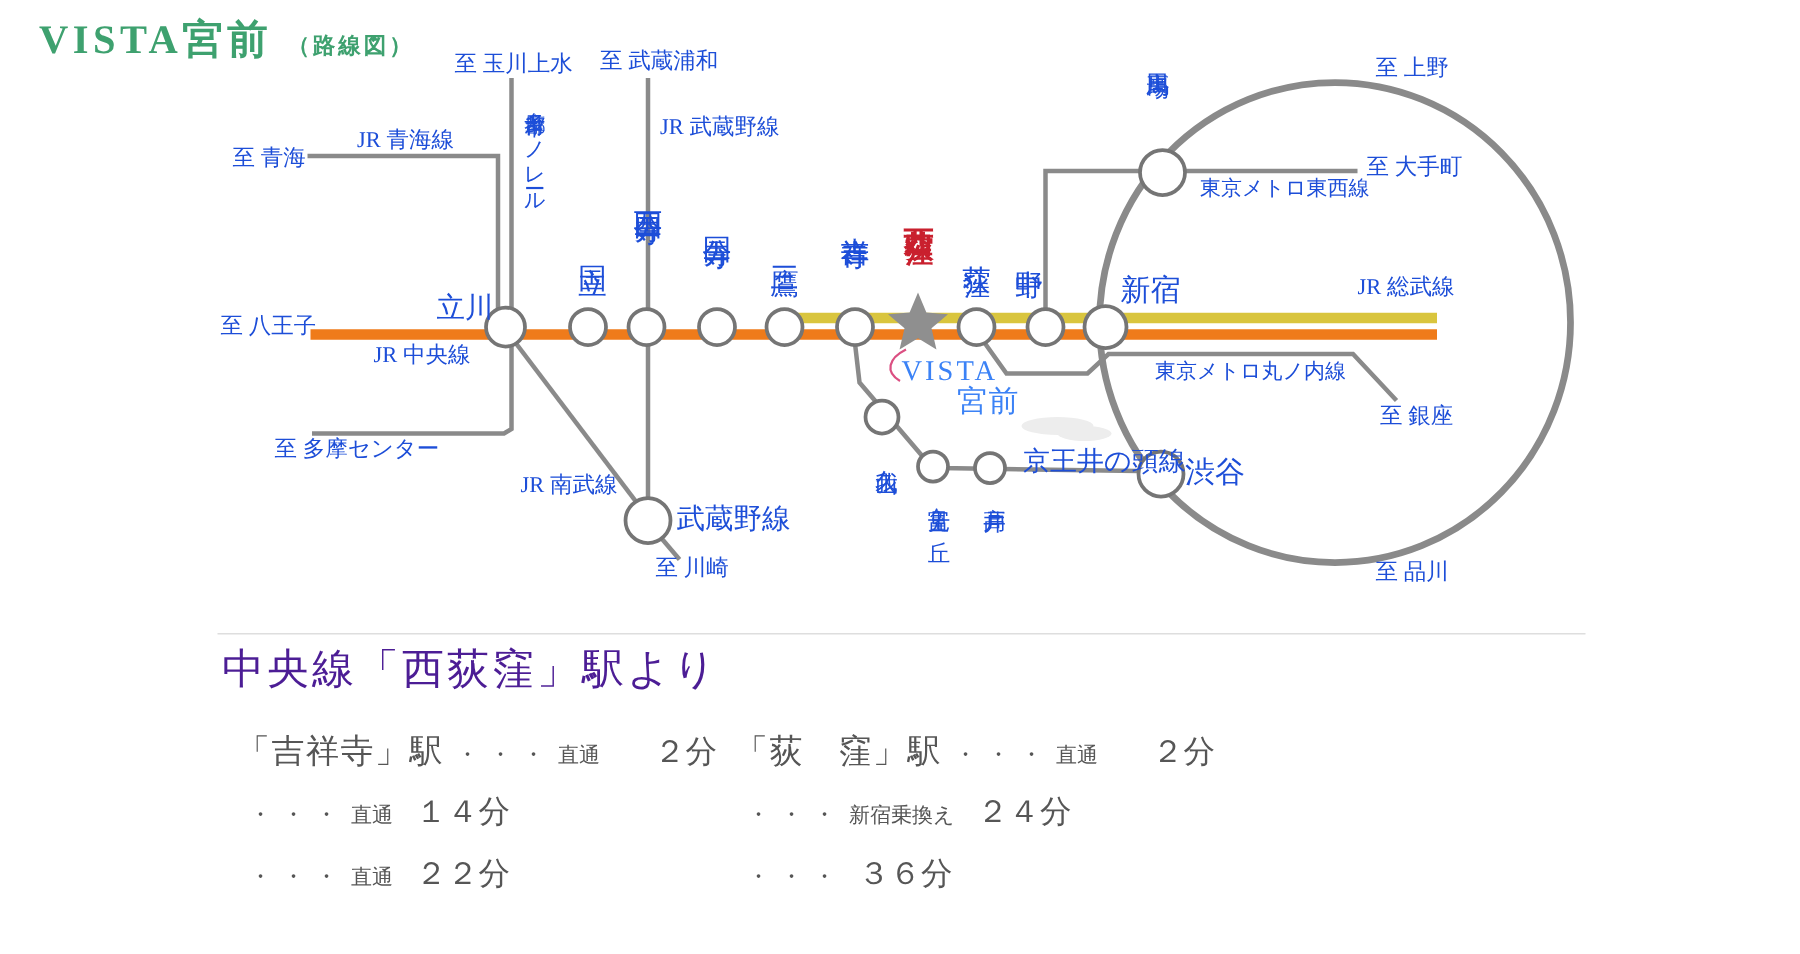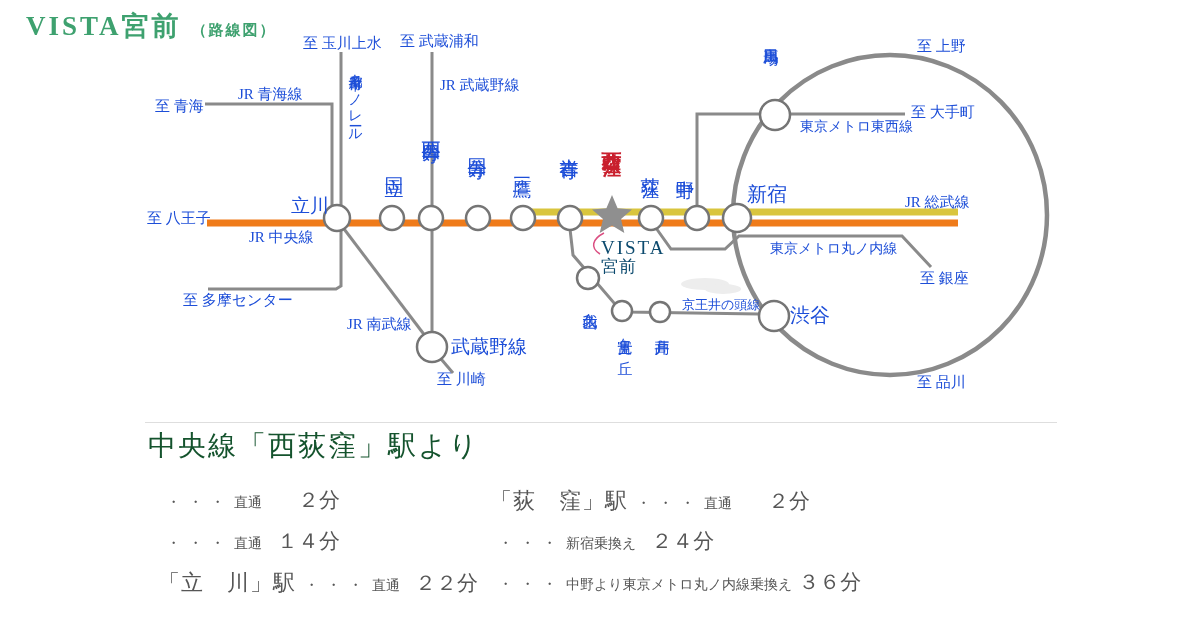--- a/index.html
+++ b/index.html
@@ -1,29 +1,29 @@
 <!DOCTYPE html>
 <html><head>
 <meta charset="utf-8">
 <style>
   html,body{margin:0;padding:0;background:#ffffff;}
   .canvas{position:relative;width:1200px;height:636px;background:#ffffff;overflow:hidden;
           font-family:"Liberation Serif","DejaVu Serif",serif;text-decoration:underline;}
   svg{position:absolute;left:0;top:0;}
   .lbl{position:absolute;white-space:nowrap;color:#1d4ed8;line-height:1;}
   .v{writing-mode:vertical-rl;letter-spacing:1px;}
-  .fs13{font-size:13px;} .fs14{font-size:14px;} .fs15{font-size:15px;}
-  .fs17{font-size:17px;} .fs19{font-size:19px;} .fs20{font-size:20px;}
+  .fs13{font-size:18px;} .fs14{font-size:14px;} .fs15{font-size:15px;}
+  .fs17{font-size:20px;margin-left:37px;} .fs19{font-size:19px;} .fs20{font-size:20px;}
   .title{position:absolute;left:26px;top:8px;display:flex;align-items:baseline;gap:10px;color:#3ea16f;}
   .title-main{font-size:27px;font-weight:bold;letter-spacing:3px;}
   .title-sub{font-size:15px;font-weight:bold;letter-spacing:2px;}
   .hl-red{color:#c9202e;font-weight:bold;}
-  .pink{color:#0c4a6e;}
+  .pink{color:#3b82f6;}
   .divider{position:absolute;height:1px;background:#dedede;}
-  .heading{position:absolute;left:148px;top:427px;font-size:28px;color:#14532d;letter-spacing:2px;}
+  .heading{position:absolute;left:148px;top:427px;font-size:28px;color:#4c1d95;letter-spacing:2px;}
   .row{position:absolute;display:flex;align-items:baseline;color:#565656;}
   .rname{font-size:22px;letter-spacing:1px;}
   .rdots{font-size:15px;letter-spacing:7px;margin:0 2px 0 8px;}
   .rvia{font-size:14px;}
   .rtime{font-size:21px;min-width:78px;text-align:right;}
 </style>
 </head>
 <body>
 
 <div class="canvas">
@@ -84,21 +84,21 @@
   <div class="lbl fs15" style="left:440px;top:78px">JR 武蔵野線</div>
   <div class="lbl v fs14" style="left:348px;top:63px;letter-spacing:1px">多摩都市モノレール</div>
   <div class="lbl fs15" style="left:147px;top:211px">至 八王子</div>
   <div class="lbl fs15" style="left:249px;top:230px">JR 中央線</div>
   <div class="lbl fs15" style="left:183px;top:293px">至 多摩センター</div>
   <div class="lbl fs15" style="left:347px;top:317px">JR 南武線</div>
   <div class="lbl fs15" style="left:437px;top:372px">至 川崎</div>
   <div class="lbl fs15" style="left:917px;top:39px">至 上野</div>
   <div class="lbl fs15" style="left:911px;top:105px">至 大手町</div>
   <div class="lbl fs14" style="left:800px;top:120px">東京メトロ東西線</div>
-  <div class="lbl fs15" style="left:905px;top:195px">JR 総武線</div>
+  <div class="lbl fs15" style="left:905px;top:185px">JR 総武線</div>
   <div class="lbl fs14" style="left:770px;top:242px">東京メトロ丸ノ内線</div>
   <div class="lbl fs15" style="left:920px;top:271px">至 銀座</div>
   <div class="lbl fs15" style="left:917px;top:375px">至 品川</div>
   <div class="lbl fs13" style="left:682px;top:298px">京王井の頭線</div>
 
   <div class="lbl fs19" style="left:291px;top:196px">立川</div>
   <div class="lbl v fs19" style="left:385px;top:162px">国立</div>
   <div class="lbl v fs19" style="left:422px;top:126px">西国分寺</div>
   <div class="lbl v fs19" style="left:468px;top:143px">国分寺</div>
   <div class="lbl v fs19" style="left:513px;top:162px">三鷹</div>
@@ -114,45 +114,44 @@
   <div class="lbl v fs15" style="left:617px;top:327px">富士見ヶ丘</div>
   <div class="lbl v fs15" style="left:654px;top:327px">高井戸</div>
 
   <div class="lbl fs19 pink" style="left:601px;top:238px;letter-spacing:2px">VISTA</div>
   <div class="lbl fs17 pink" style="left:601px;top:258px;letter-spacing:1px">宮前</div>
 
   <div class="divider" style="left:145px;top:422px;width:912px"></div>
   <div class="heading">中央線「西荻窪」駅より</div>
 
   <div class="row" style="left:158px;top:486px">
+    <span class="rname">「吉祥寺」駅</span>
     <span class="rdots">・・・</span>
     <span class="rvia">直通</span>
     <span class="rtime">２分</span>
   </div>
   <div class="row" style="left:158px;top:527px">
     <span class="rdots">・・・</span>
     <span class="rvia">直通</span>
     <span class="rtime">１４分</span>
   </div>
   <div class="row" style="left:158px;top:568px">
-    <span class="rname">「立　川」駅</span>
     <span class="rdots">・・・</span>
     <span class="rvia">直通</span>
     <span class="rtime">２２分</span>
   </div>
   <div class="row" style="left:490px;top:486px">
     <span class="rname">「荻　窪」駅</span>
     <span class="rdots">・・・</span>
     <span class="rvia">直通</span>
     <span class="rtime">２分</span>
   </div>
   <div class="row" style="left:490px;top:527px">
     <span class="rdots">・・・</span>
     <span class="rvia">新宿乗換え</span>
     <span class="rtime">２４分</span>
   </div>
   <div class="row" style="left:490px;top:568px">
     <span class="rdots">・・・</span>
-    <span class="rvia">中野より東京メトロ丸ノ内線乗換え</span>
     <span class="rtime" style="min-width:0;margin-left:6px">３６分</span>
   </div>
 
 </div>
 
 </body></html>

